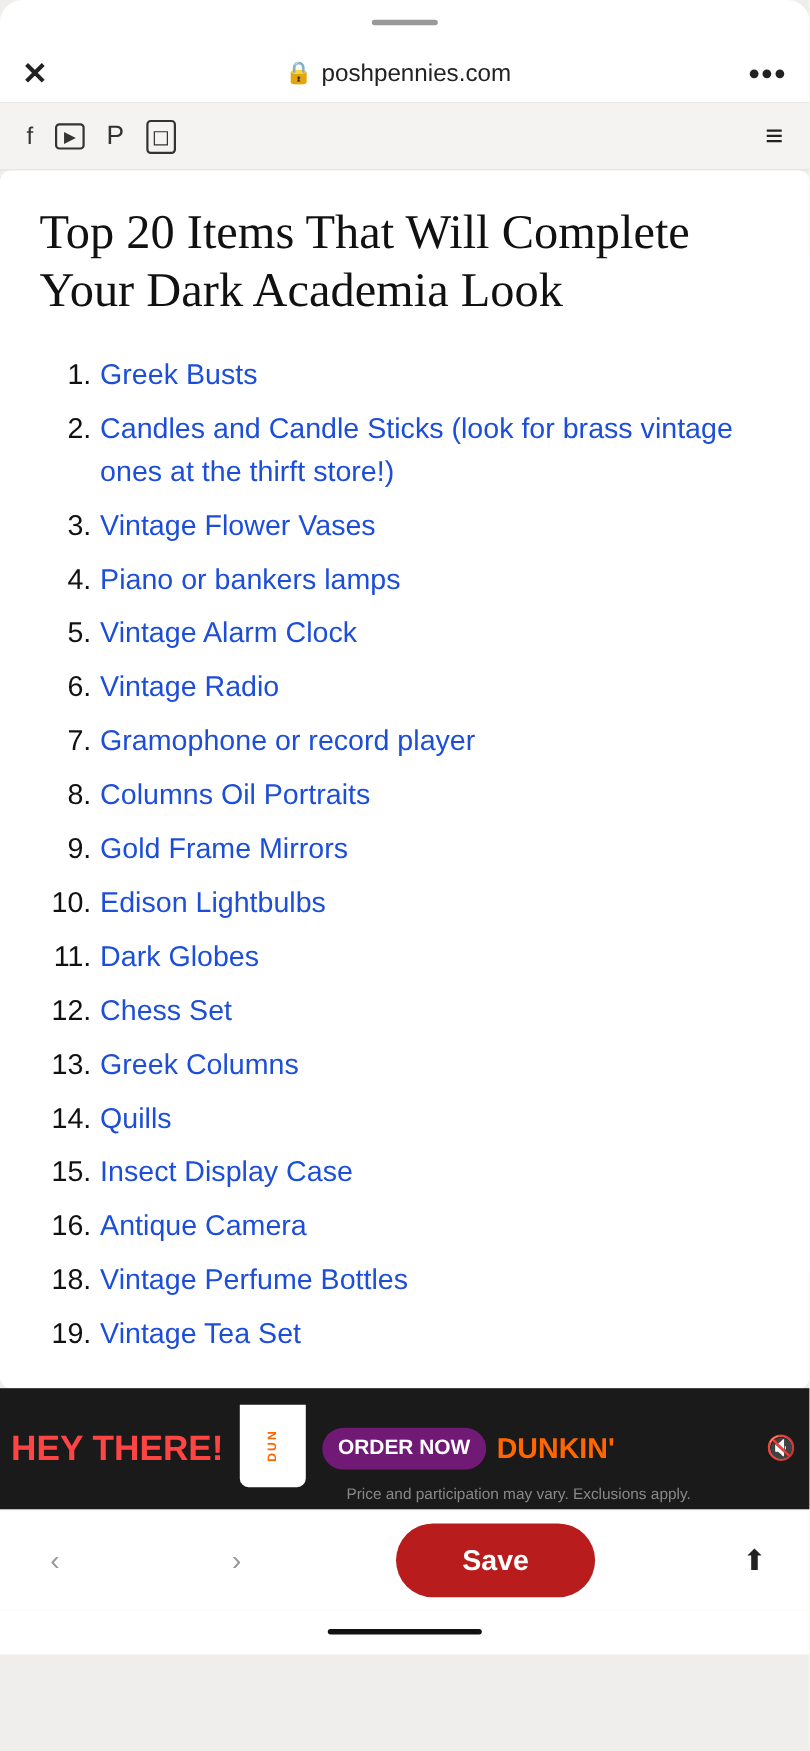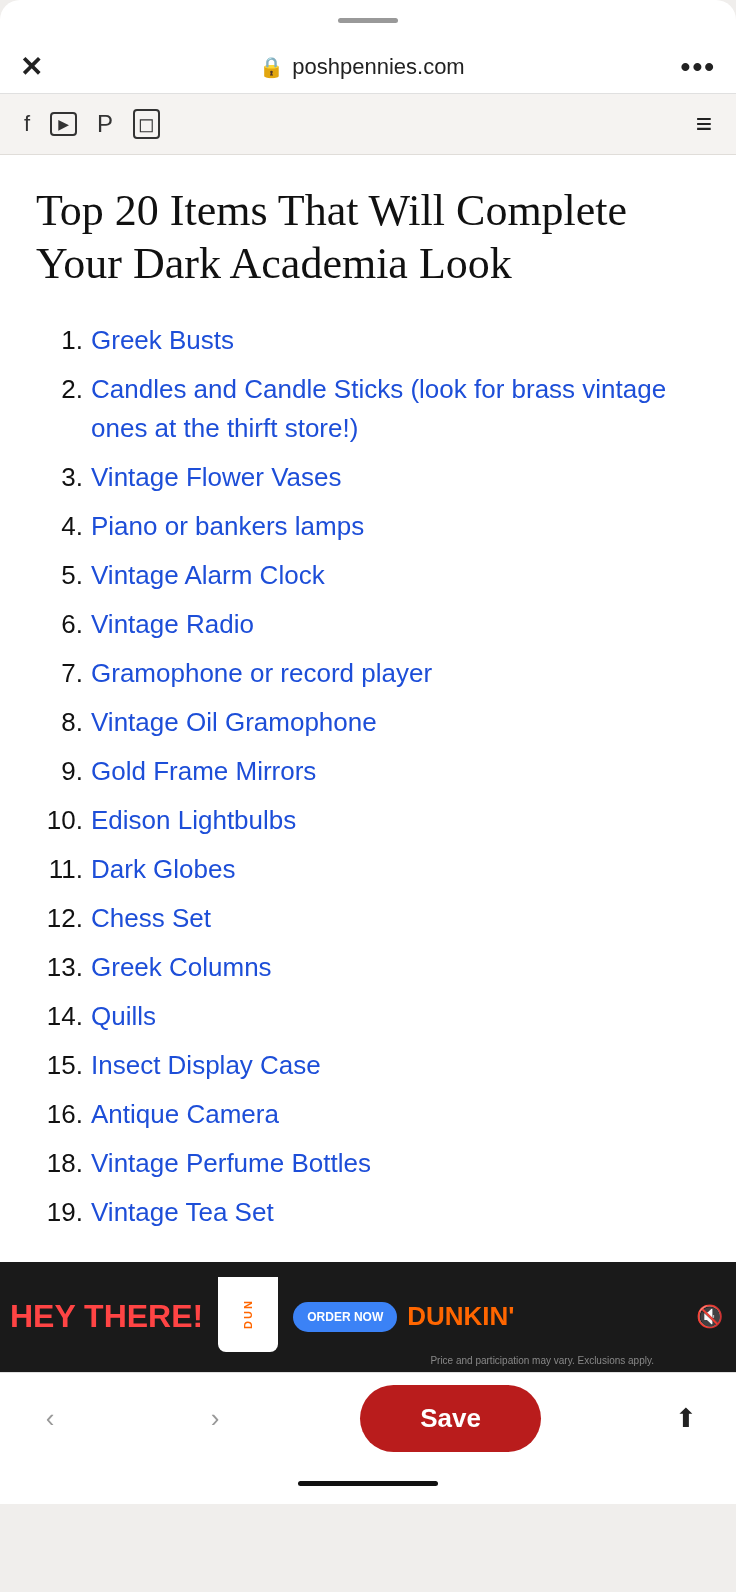--- a/index.html
+++ b/index.html
@@ -89,20 +89,21 @@
       font-size: 28px;
       color: #222;
       font-weight: bold;
     }
 
     
     .main-content {
       background: white;
       padding: 30px 36px 20px 36px;
       min-height: 1100px;
+      border-radius: 10px;
     }
 
     .page-title {
       font-family: Georgia, 'Times New Roman', serif;
       font-size: 44px;
       font-weight: normal;
       line-height: 1.2;
       color: #111;
       margin-bottom: 30px;
     }
@@ -171,42 +172,42 @@
       overflow: hidden;
     }
     .ad-cup-text {
       font-size: 11px;
       font-weight: 900;
       color: #ff6600;
       transform: rotate(-90deg);
       letter-spacing: 2px;
     }
     .ad-order-now {
-      background: #3b82f6;
+      background: #701a75;
       color: white;
-      font-size: 12px;
+      font-size: 19px;
       font-weight: 900;
       padding: 8px 14px;
       border-radius: 20px;
       text-transform: uppercase;
       flex-shrink: 0;
     }
     .ad-dunkin {
       font-size: 26px;
       font-weight: 900;
       color: #ff6600;
       font-family: Arial Black, sans-serif;
       flex-shrink: 0;
     }
     .ad-fine-print {
-      font-size: 10px;
+      font-size: 14px;
       color: #888;
       position: absolute;
       bottom: 6px;
-      right: 82px;
+      right: 108px;
     }
     .ad-speaker-icon {
       position: absolute;
       right: 12px;
       top: 50%;
       transform: translateY(-50%);
       color: #555;
       font-size: 22px;
     }
 
@@ -313,21 +314,21 @@
       <li>
         <span class="item-number">6.</span>
         <span class="item-text">Vintage Radio</span>
       </li>
       <li>
         <span class="item-number">7.</span>
         <span class="item-text">Gramophone or record player</span>
       </li>
       <li>
         <span class="item-number">8.</span>
-        <span class="item-text">Vintage Oil Gramophone</span>
+        <span class="item-text">Columns Oil Portraits</span>
       </li>
       <li>
         <span class="item-number">9.</span>
         <span class="item-text">Gold Frame Mirrors</span>
       </li>
       <li>
         <span class="item-number">10.</span>
         <span class="item-text">Edison Lightbulbs</span>
       </li>
       <li>

